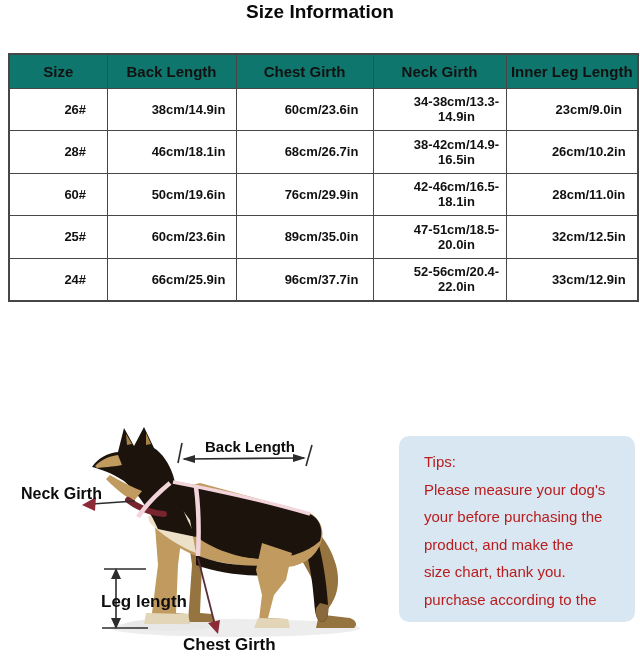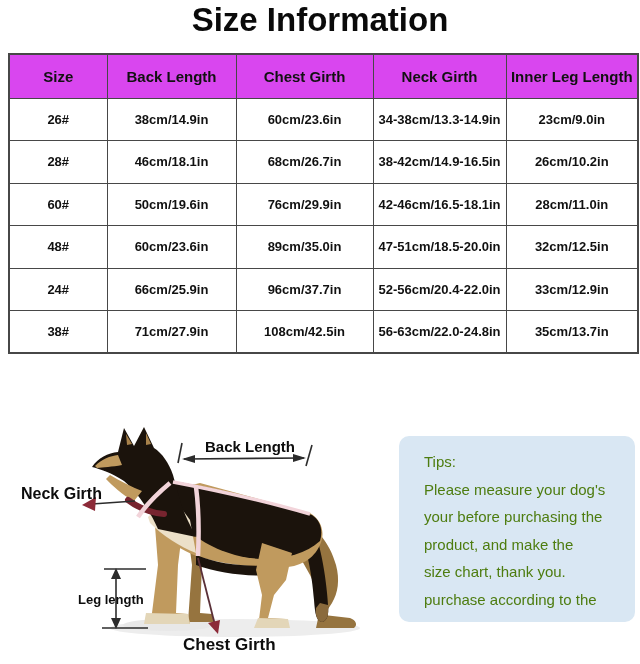--- a/index.html
+++ b/index.html
@@ -2,42 +2,42 @@
 <html><head>
 <meta charset="utf-8">
 <style>
   * { margin:0; padding:0; box-sizing:border-box; }
   html,body { background:#fff; }
   body { width:640px; height:664px; font-family:"Liberation Sans", sans-serif; position:relative; overflow:hidden; }
 
   .page { position:relative; width:640px; height:664px; background:#fff; }
 
   .title { position:absolute; top:1px; left:0; width:640px; text-align:center;
-           font-size:33px; font-weight:700; color:#0a0a0a; }
+           font-size:19px; font-weight:700; color:#0a0a0a; }
 
   table.size-table { position:absolute; left:8px; top:53px; width:629px;
                      border-collapse:collapse; table-layout:fixed;
                      border:2px solid #474747; }
   table.size-table th, table.size-table td {
       border:1.5px solid #474747; text-align:center; vertical-align:middle;
       color:#111; font-weight:700; padding:0 2px; }
-  table.size-table th { background:#d946ef; height:44px; font-size:15px; }
-  table.size-table td { background:#fff; height:42.5px; font-size:13px; }
+  table.size-table th { background:#0f766e; height:34px; font-size:15px; }
+  table.size-table td { background:#fff; height:42.5px; font-size:13px;padding-left:36px; }
 
   .diagram { position:absolute; left:0; top:425px; width:400px; height:239px; }
   .diagram svg { position:absolute; left:0; top:0; }
   .dim-label { position:absolute; font-weight:700; color:#0d0d0d; white-space:nowrap; }
   .lbl-back  { left:205px; top:13px;  font-size:15px; }
   .lbl-neck  { left:21px;  top:60px;  font-size:16px; }
-  .lbl-leg   { left:78px;  top:167px; font-size:13px; }
+  .lbl-leg   { left:101px;  top:167px; font-size:17px; }
   .lbl-chest { left:183px; top:210px; font-size:17px; }
 
   .tips { position:absolute; left:399px; top:436px; width:236px; height:186px;
           background:#d9e7f3; border-radius:10px; padding:12px 14px 0 25px;
-          color:#4d7c0f; font-size:15px; line-height:27.5px; }
+          color:#b91c1c; font-size:15px; line-height:27.5px; }
   .tips div { white-space:nowrap; }
 </style>
 </head>
 <body>
 
 <div class="page">
 
   <h1 class="title">Size Information</h1>
 
   <table class="size-table">
@@ -73,39 +73,32 @@
         <td>26cm/10.2in</td>
       </tr>
       <tr>
         <td>60#</td>
         <td>50cm/19.6in</td>
         <td>76cm/29.9in</td>
         <td>42-46cm/16.5-18.1in</td>
         <td>28cm/11.0in</td>
       </tr>
       <tr>
-        <td>48#</td>
+        <td>25#</td>
         <td>60cm/23.6in</td>
         <td>89cm/35.0in</td>
         <td>47-51cm/18.5-20.0in</td>
         <td>32cm/12.5in</td>
       </tr>
       <tr>
         <td>24#</td>
         <td>66cm/25.9in</td>
         <td>96cm/37.7in</td>
         <td>52-56cm/20.4-22.0in</td>
         <td>33cm/12.9in</td>
-      </tr>
-      <tr>
-        <td>38#</td>
-        <td>71cm/27.9in</td>
-        <td>108cm/42.5in</td>
-        <td>56-63cm/22.0-24.8in</td>
-        <td>35cm/13.7in</td>
       </tr>
     </tbody>
   </table>
 
   <div class="diagram">
     <svg width="400" height="239" viewBox="0 0 400 239">
 
       <ellipse cx="235" cy="203" rx="125" ry="9" fill="#ededed"></ellipse>
       <ellipse cx="168" cy="200" rx="45" ry="6" fill="#e8e8e8"></ellipse>
 

